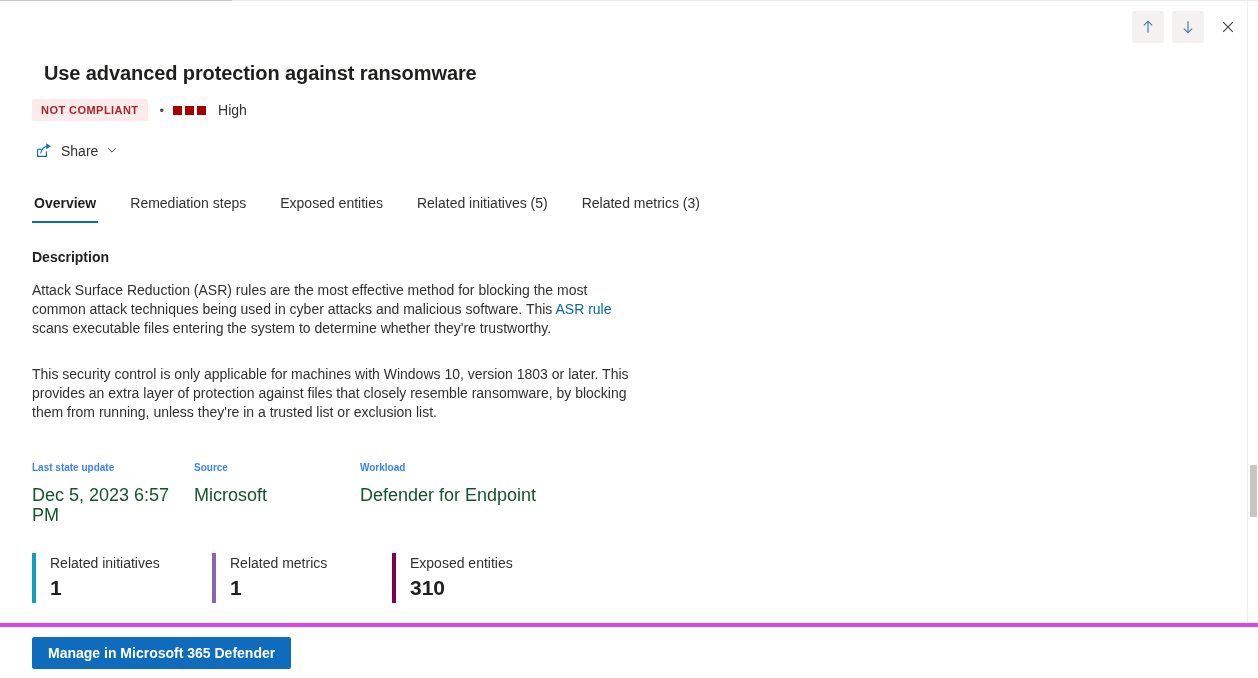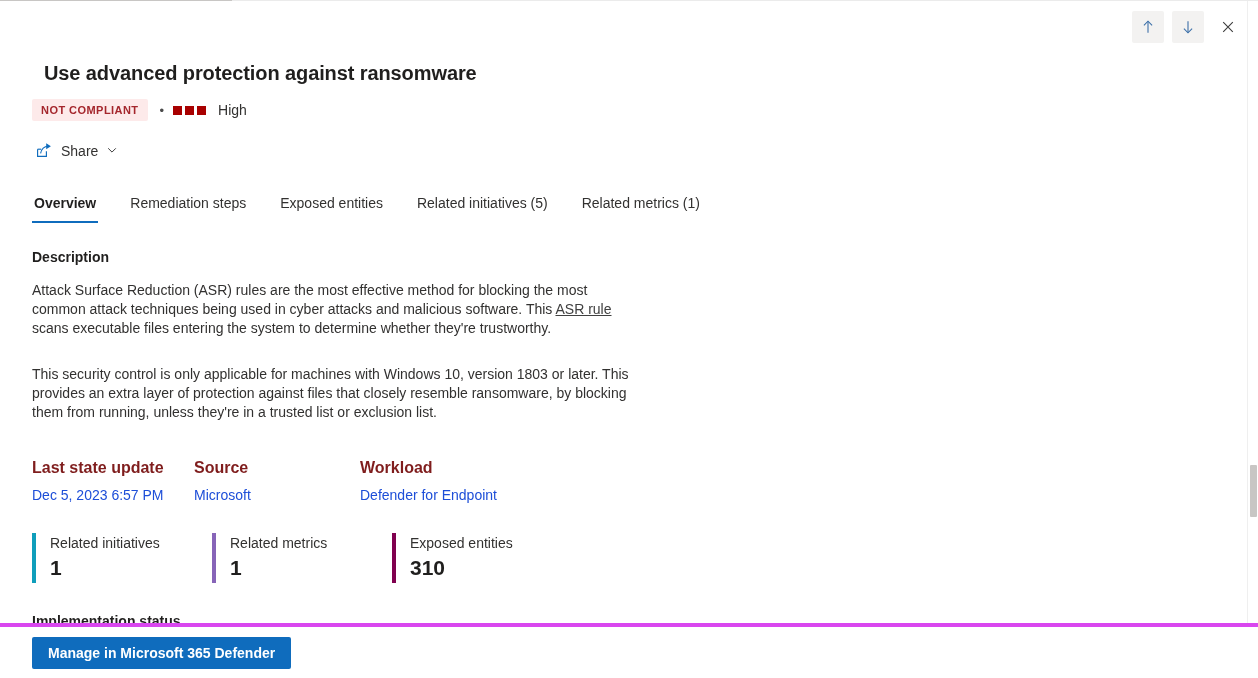--- a/index.html
+++ b/index.html
@@ -187,41 +187,40 @@
   .para {
     font-size: 14px;
     line-height: 19px;
     color: #323130;
     max-width: 600px;
   }
   #desc-para-1 { margin-top: 14px; }
   #desc-para-2 { margin-top: 27px; }
 
   #asr-link {
-    color: #404040;
-    text-decoration: underline;
+    color: #0369a1;
     cursor: pointer;
   }
 
   
   #meta-grid {
     display: grid;
     grid-template-columns: 162px 166px auto;
     margin-top: 36px;
     row-gap: 7px;
   }
   .meta-head {
-    font-size: 16px;
-    font-weight: 700;
-    color: #7f1d1d;
+    font-size: 10px;
+    font-weight: 700;
+    color: #3b82f6;
     line-height: 20px;
   }
   .meta-val {
-    font-size: 14px;
-    color: #1d4ed8;
+    font-size: 18px;
+    color: #14532d;
     line-height: 20px;
   }
 
   
   #stats {
     display: flex;
     margin-top: 28px;
     gap: 8px;
   }
   .stat {
@@ -367,21 +366,21 @@
       <button class="tab">
         <span>Remediation steps</span>
       </button>
       <button class="tab">
         <span>Exposed entities</span>
       </button>
       <button class="tab">
         <span>Related initiatives (5)</span>
       </button>
       <button class="tab">
-        <span>Related metrics (1)</span>
+        <span>Related metrics (3)</span>
       </button>
     </div>
 
     <div id="overview">
 
       <div class="section-label">Description</div>
 
       <p class="para" id="desc-para-1"><span>Attack Surface Reduction (ASR) rules are the most effective method for blocking the most common attack techniques being used in cyber attacks and malicious software. This </span><a id="asr-link">ASR rule</a><span> scans executable files entering the system to determine whether they're trustworthy.</span></p>
 
       <p class="para" id="desc-para-2">This security control is only applicable for machines with Windows 10, version 1803 or later. This provides an extra layer of protection against files that closely resemble ransomware, by blocking them from running, unless they're in a trusted list or exclusion list.</p>

